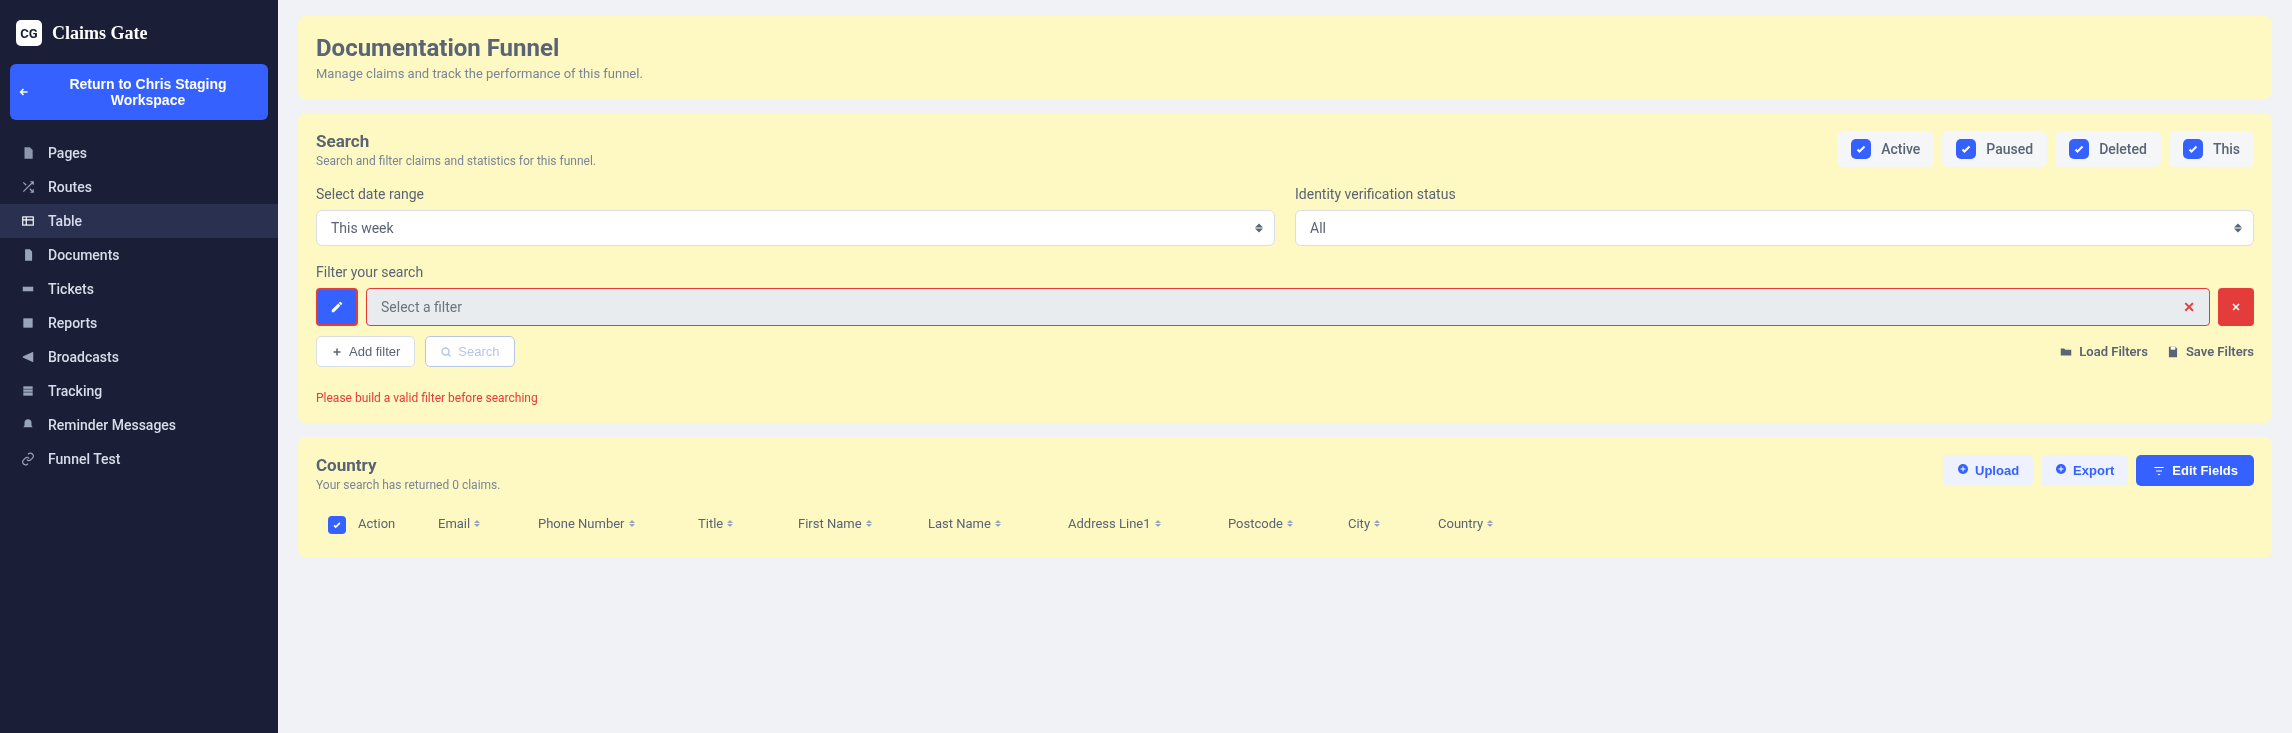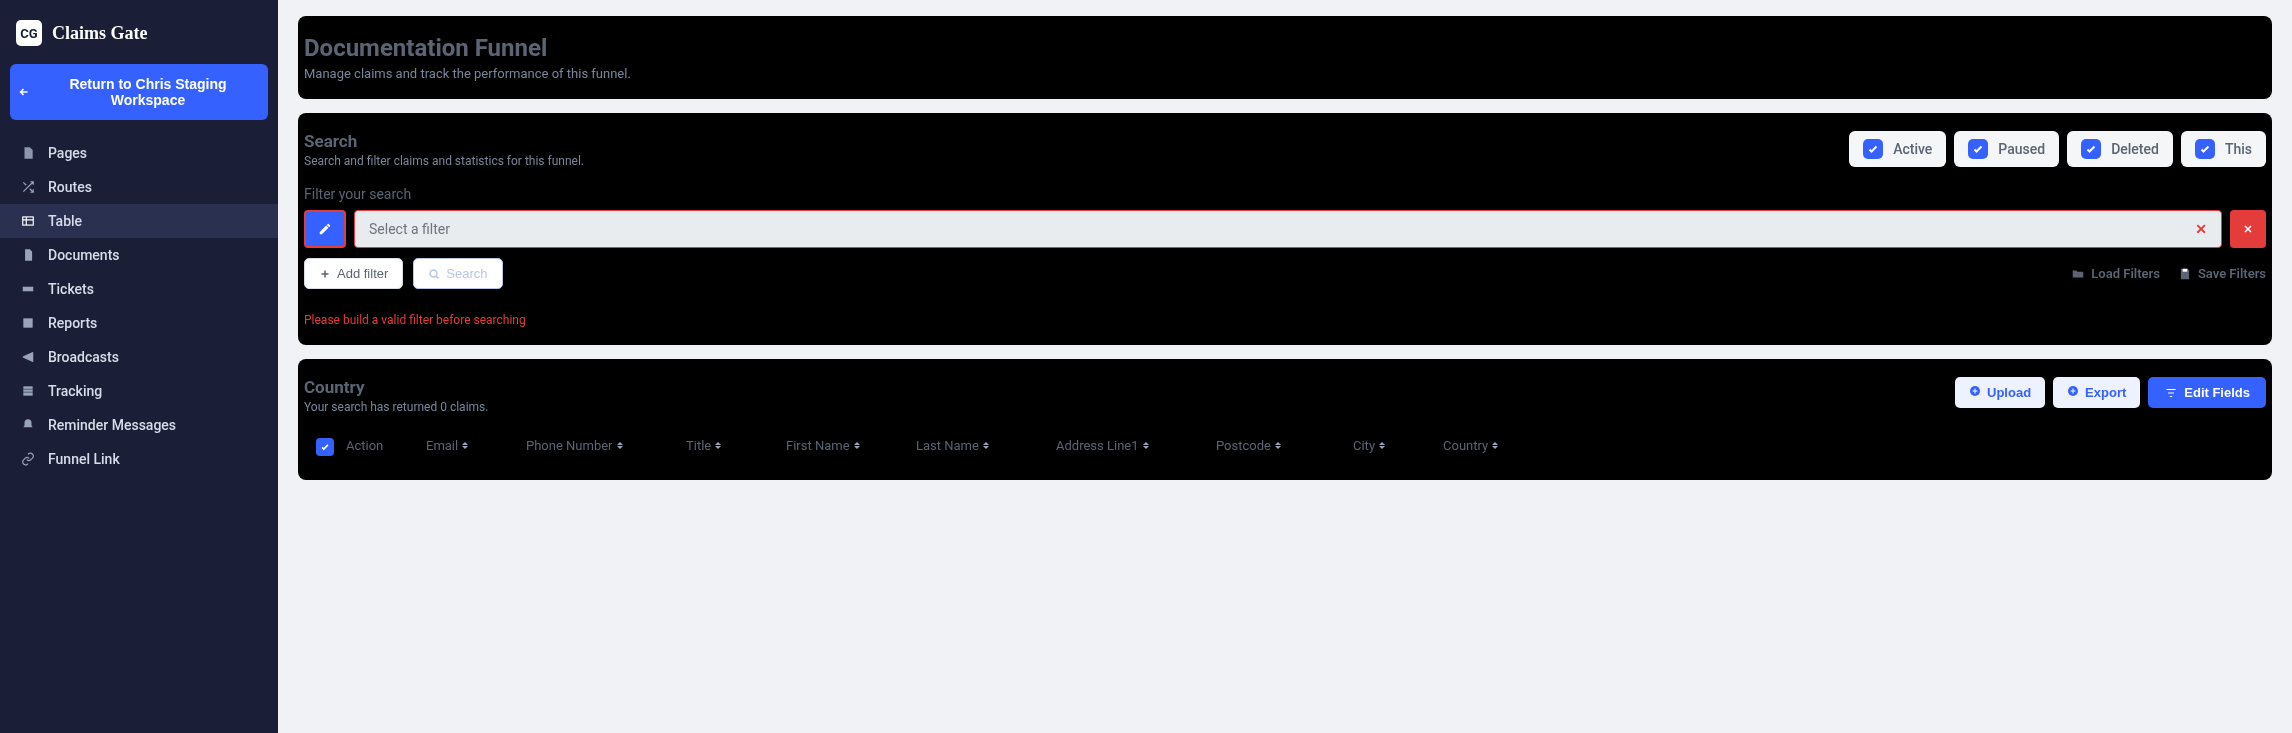--- a/index.html
+++ b/index.html
@@ -13,21 +13,21 @@
 .logo-text { font-family: Georgia, serif; font-weight: 700; font-size: 18px; }
 .return-btn { margin: 0 10px 16px; background: #3461ff; color: #fff; border: none; border-radius: 6px; padding: 12px 8px; font-size: 14px; font-weight: 600; cursor: pointer; display: flex; align-items: center; justify-content: center; gap: 6px; width: calc(100% - 20px); }
 .nav { display: flex; flex-direction: column; }
 .nav-item { display: flex; align-items: center; gap: 12px; padding: 9px 20px; color: #d8dce8; cursor: pointer; font-size: 14px; font-weight: 500; }
 .nav-item.active { background: #2a3050; }
 .nav-item .icon { width: 16px; display: flex; align-items: center; justify-content: center; color: #9aa3bc; }
 .nav-item.active .icon { color: #fff; }
 
 
 .main { flex: 1; padding: 16px 20px; }
-.panel { background: #000000; border-radius: 8px; padding: 18px 6px; margin-bottom: 14px; }
+.panel { background: #fef9c3; border-radius: 8px; padding: 18px 18px; margin-bottom: 14px; }
 .page-title { font-size: 24px; font-weight: 700; color: #5a6474; margin-bottom: 4px; }
 .page-sub { font-size: 13px; color: #7a8599; }
 
 .search-head { display: flex; justify-content: space-between; align-items: flex-start; margin-bottom: 18px; }
 .section-title { font-size: 17px; font-weight: 700; color: #5a6474; margin-bottom: 3px; }
 .section-sub { font-size: 12px; color: #7a8599; }
 .status-filters { display: flex; gap: 8px; }
 .status-chip { display: flex; align-items: center; gap: 10px; background: #f5f6f8; border-radius: 6px; padding: 8px 14px; cursor: pointer; }
 .status-check { width: 20px; height: 20px; background: #3461ff; border-radius: 5px; display: flex; align-items: center; justify-content: center; color: #fff; }
 .status-label { font-size: 14px; color: #5a6474; font-weight: 500; }
@@ -69,21 +69,21 @@
 .sort-icon::after { content: ""; border-left: 3px solid transparent; border-right: 3px solid transparent; border-top: 3px solid #9aa3bc; }
 
 .th-action { width: 80px; }
 .th-email { width: 100px; }
 .th-phone { width: 160px; }
 .th-title { width: 100px; }
 .th-fname { width: 130px; }
 .th-lname { width: 140px; }
 .th-addr { width: 160px; }
 .th-post { width: 120px; }
-.th-city { width: 90px; margin-left: 17px; }
+.th-city { width: 90px; }
 .th-country { width: 100px; }
 
 svg { display: block; }
 </style>
 </head>
 <body>
 
 <div class="app">
   <aside class="sidebar">
     <div class="logo">
@@ -172,21 +172,21 @@
             </svg>
           </span>
         <span>Reminder Messages</span>
       </div>
       <div class="nav-item">
         <span class="icon">
             <svg width="14" height="14" viewBox="0 0 24 24" fill="none" stroke="currentColor" stroke-width="2">
               <path d="M10 13a5 5 0 007 0l3-3a5 5 0 00-7-7l-1 1M14 11a5 5 0 00-7 0l-3 3a5 5 0 007 7l1-1"></path>
             </svg>
           </span>
-        <span>Funnel Link</span>
+        <span>Funnel Test</span>
       </div>
     </nav>
   </aside>
 
   <main class="main">
     <div class="panel">
       <div class="page-title">Documentation Funnel</div>
       <div class="page-sub">Manage claims and track the performance of this funnel.</div>
     </div>
 
@@ -225,20 +225,36 @@
             <span class="status-check">
                 <svg width="12" height="12" viewBox="0 0 24 24" fill="none" stroke="currentColor" stroke-width="4">
                   <path d="M5 13l4 4L19 7"></path>
                 </svg>
               </span>
             <span class="status-label">This</span>
           </div>
         </div>
       </div>
 
+      <div class="form-row">
+        <div class="form-col">
+          <label class="form-label">Select date range</label>
+          <div class="select">
+            <div class="select-input">This week</div>
+            <span class="select-caret"></span>
+          </div>
+        </div>
+        <div class="form-col">
+          <label class="form-label">Identity verification status</label>
+          <div class="select">
+            <div class="select-input">All</div>
+            <span class="select-caret"></span>
+          </div>
+        </div>
+      </div>
 
       <label class="form-label">Filter your search</label>
       <div class="filter-row">
         <button class="edit-btn">
           <svg width="14" height="14" viewBox="0 0 24 24" fill="currentColor">
               <path d="M3 17.25V21h3.75L17.8 9.94l-3.75-3.75L3 17.25zM20.7 7.04a1 1 0 000-1.41l-2.34-2.34a1 1 0 00-1.41 0l-1.83 1.83 3.75 3.75 1.83-1.83z"></path>
             </svg>
         </button>
         <div class="filter-select">
           <span>Select a filter</span>

